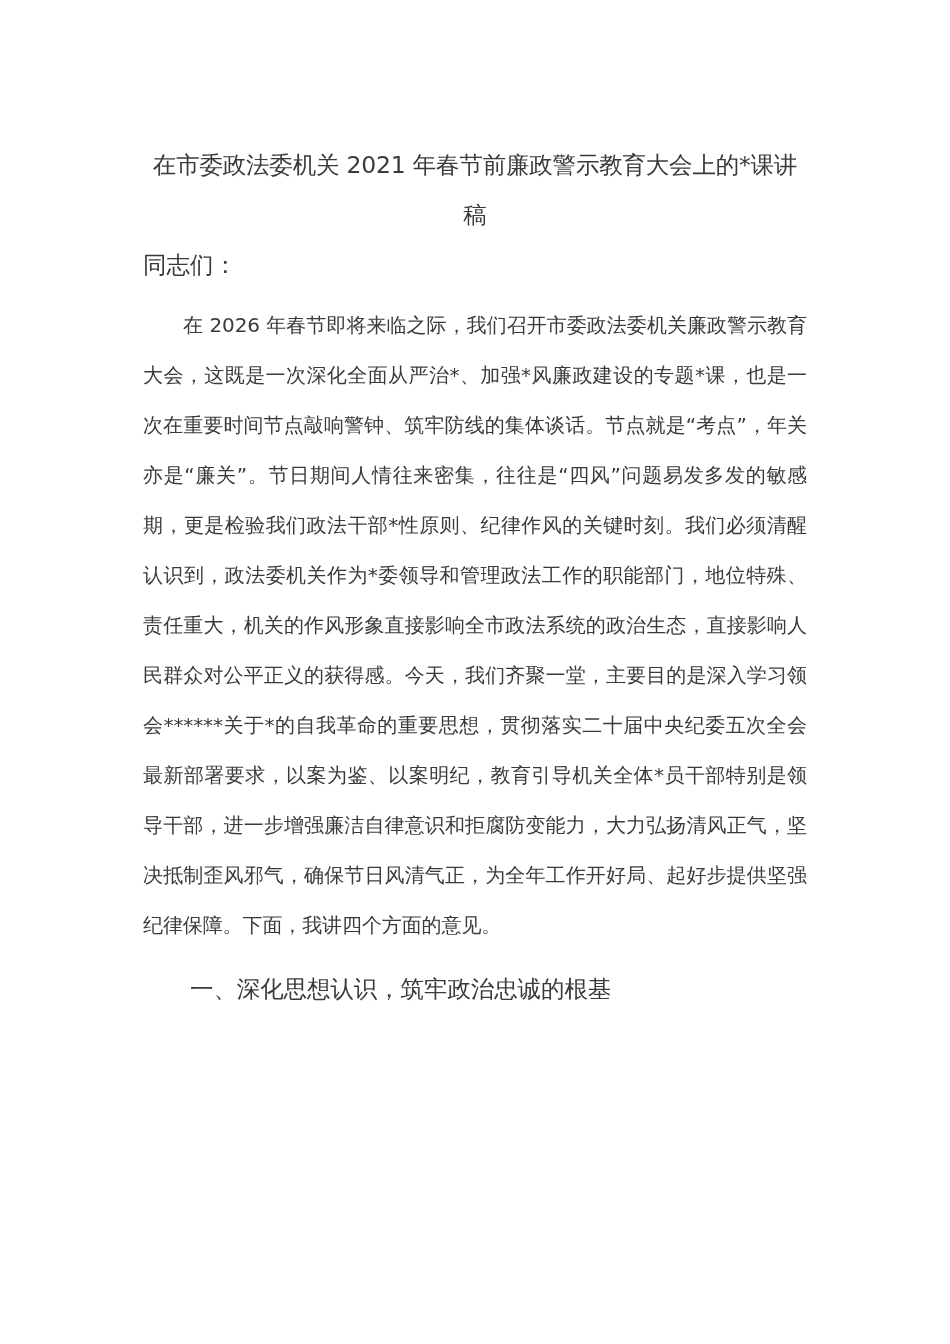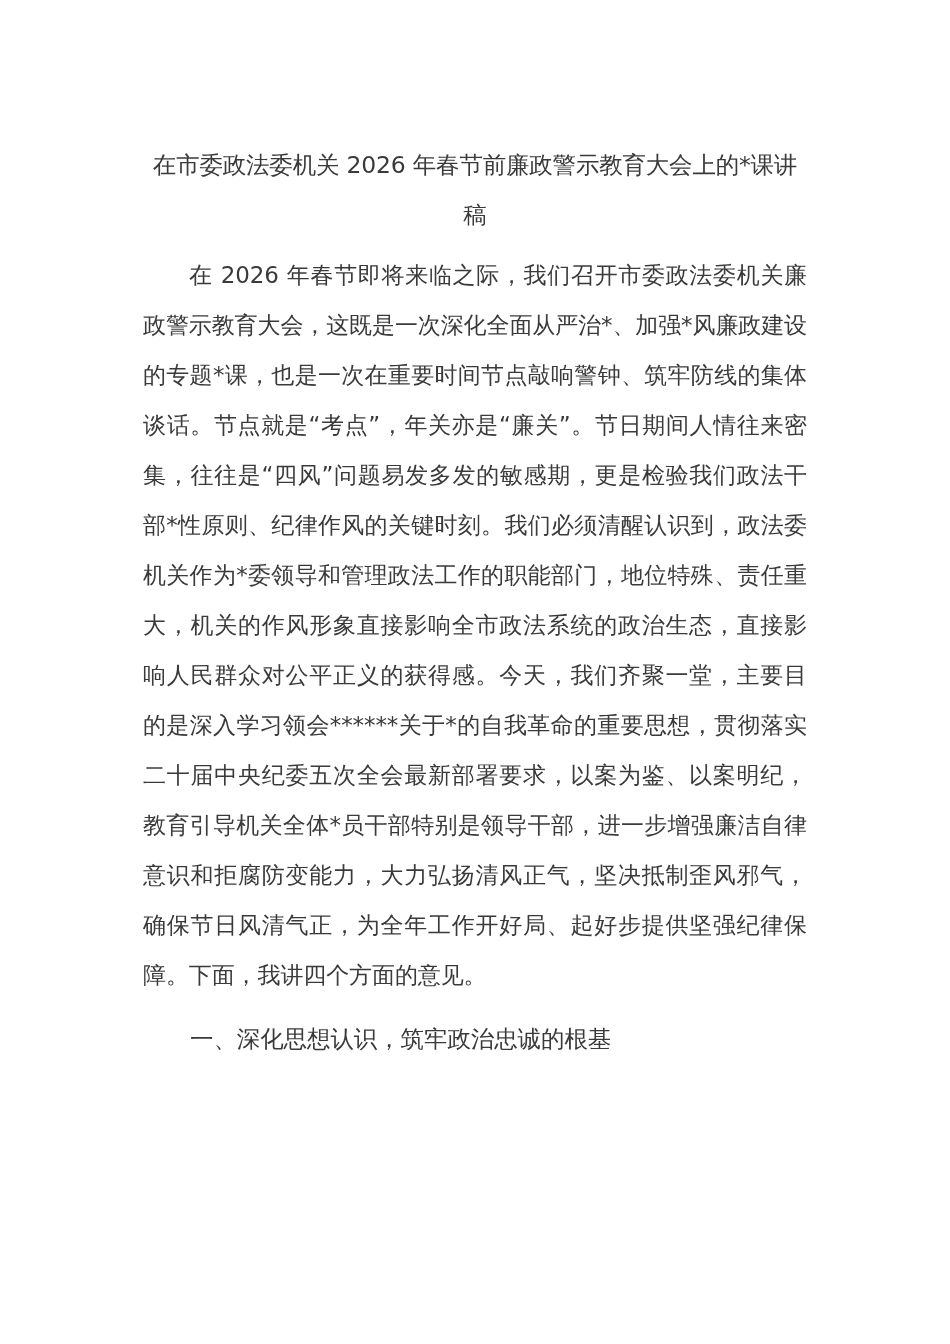--- a/index.html
+++ b/index.html
@@ -27,39 +27,40 @@
       text-align: center;
       margin: 0 -6px;
       letter-spacing: -0.2px;
     }
     .salutation {
       font-size: 23.5px;
       line-height: 50px;
       margin-top: 0px;
     }
     .body-para {
-      font-size: 23px;
+      font-size: 20px;
       line-height: 50px;
       text-align: justify;
       text-indent: 2em;
       margin-top: 10px;
       letter-spacing: -0.1px;
     }
     .heading {
       font-size: 23.5px;
       line-height: 50px;
       font-weight: normal;
       text-indent: 2em;
       margin-top: 14px;
       letter-spacing: -0.1px;
     }
   </style>
 </head>
 <body>
 
 <div class="page">
   <div class="title">
-    <div>在市委政法委机关 2026 年春节前廉政警示教育大会上的*课讲</div>
+    <div>在市委政法委机关 2021 年春节前廉政警示教育大会上的*课讲</div>
     <div>稿</div>
   </div>
+  <div class="salutation">同志们：</div>
   <p class="body-para" style="margin-bottom:0;">在 2026 年春节即将来临之际，我们召开市委政法委机关廉政警示教育大会，这既是一次深化全面从严治*、加强*风廉政建设的专题*课，也是一次在重要时间节点敲响警钟、筑牢防线的集体谈话。节点就是“考点”，年关亦是“廉关”。节日期间人情往来密集，往往是“四风”问题易发多发的敏感期，更是检验我们政法干部*性原则、纪律作风的关键时刻。我们必须清醒认识到，政法委机关作为*委领导和管理政法工作的职能部门，地位特殊、责任重大，机关的作风形象直接影响全市政法系统的政治生态，直接影响人民群众对公平正义的获得感。今天，我们齐聚一堂，主要目的是深入学习领会******关于*的自我革命的重要思想，贯彻落实二十届中央纪委五次全会最新部署要求，以案为鉴、以案明纪，教育引导机关全体*员干部特别是领导干部，进一步增强廉洁自律意识和拒腐防变能力，大力弘扬清风正气，坚决抵制歪风邪气，确保节日风清气正，为全年工作开好局、起好步提供坚强纪律保障。下面，我讲四个方面的意见。</p>
   <div class="heading">一、深化思想认识，筑牢政治忠诚的根基</div>
 </div>
 
 </body></html>

